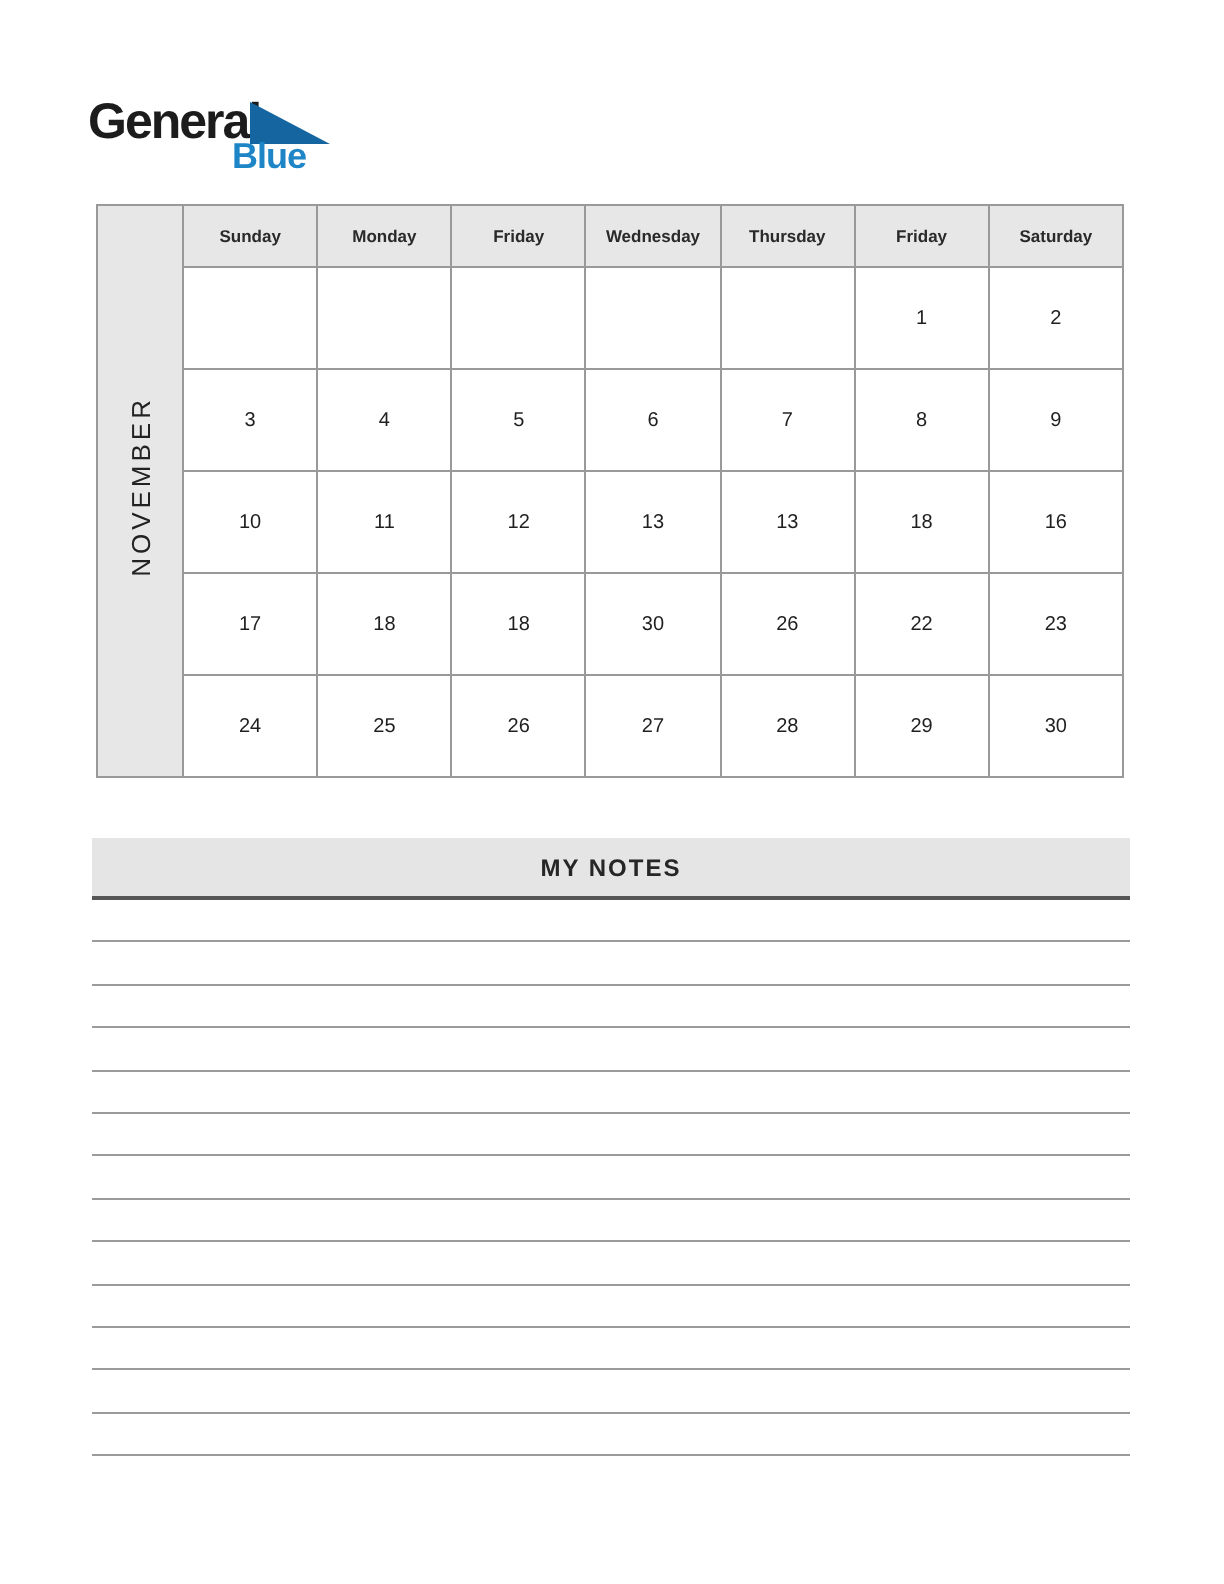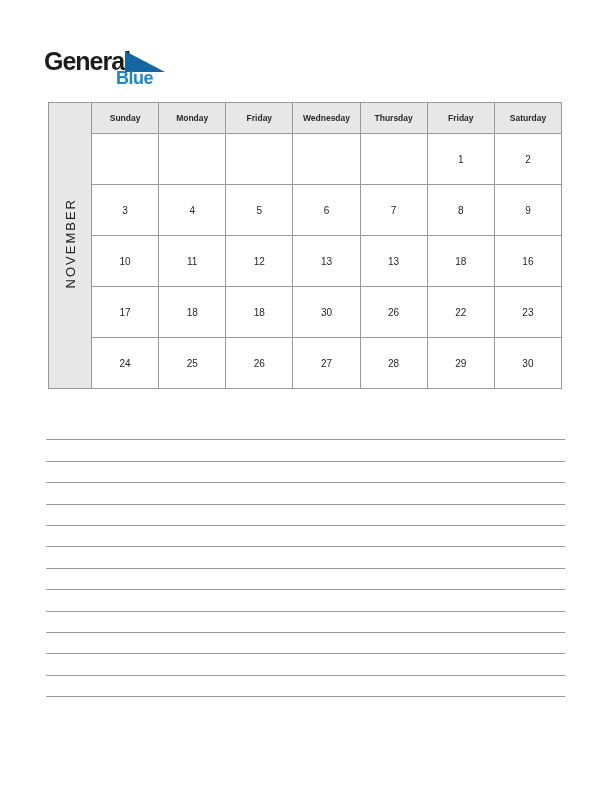--- a/index.html
+++ b/index.html
@@ -126,20 +126,21 @@
           <td class="date-cell">26</td>
           <td class="date-cell">27</td>
           <td class="date-cell">28</td>
           <td class="date-cell">29</td>
           <td class="date-cell">30</td>
         </tr>
       </tbody>
   </table>
 
   <div class="notes">
+    <div class="notes-header">MY NOTES</div>
     <div id="notes-lines">
         <div class="note-line"></div>
         <div class="note-line"></div>
         <div class="note-line"></div>
         <div class="note-line"></div>
         <div class="note-line"></div>
         <div class="note-line"></div>
         <div class="note-line"></div>
         <div class="note-line"></div>
         <div class="note-line"></div>

